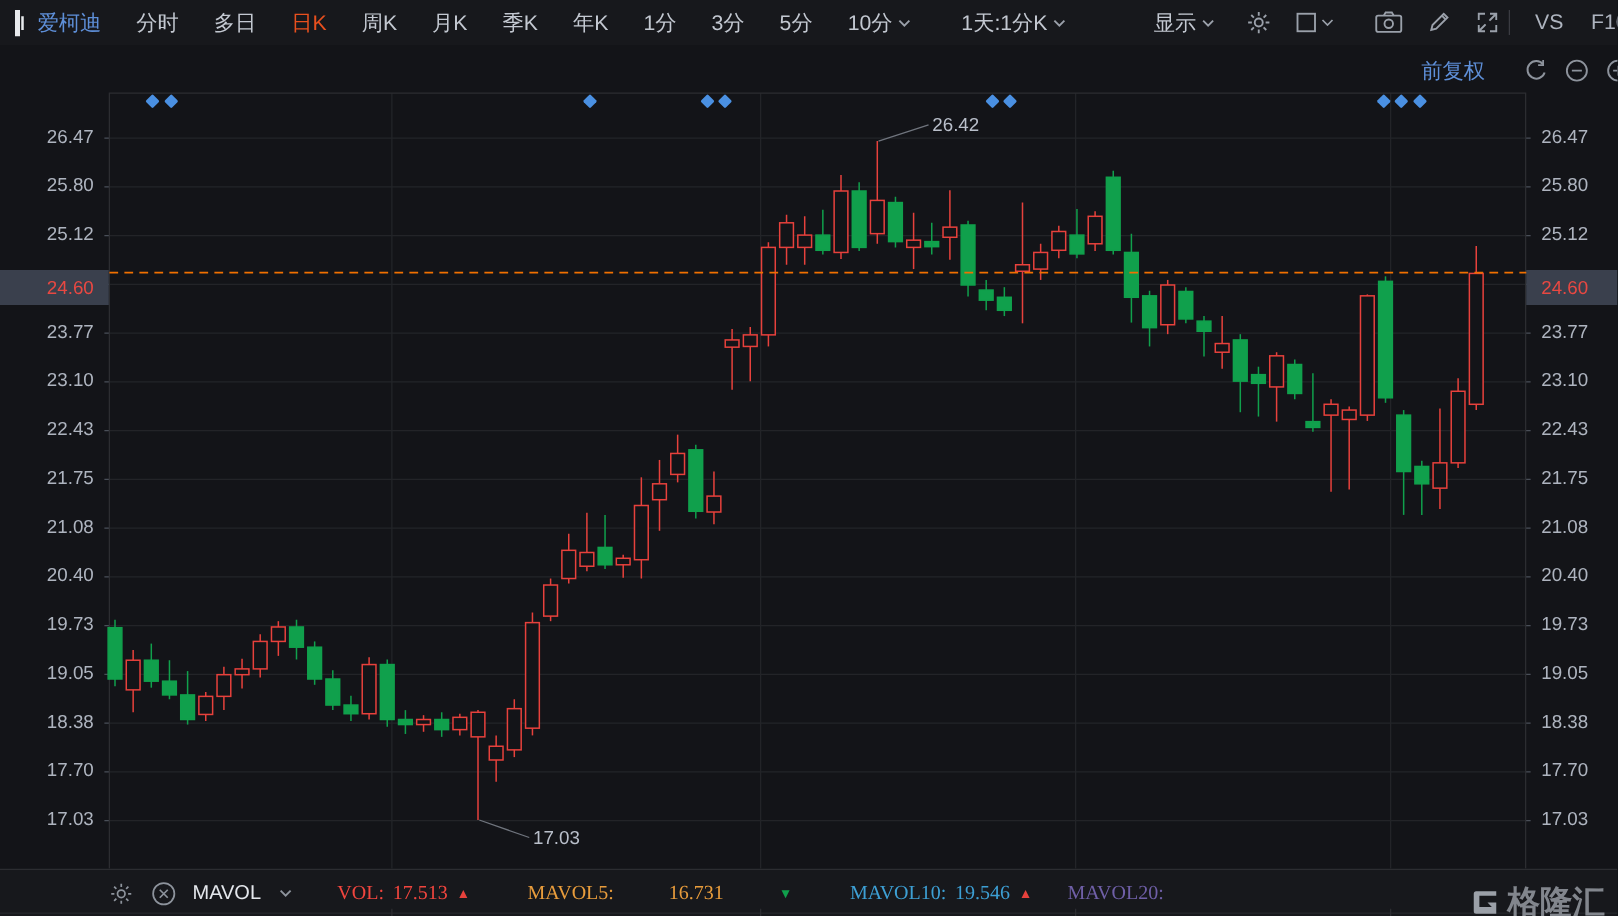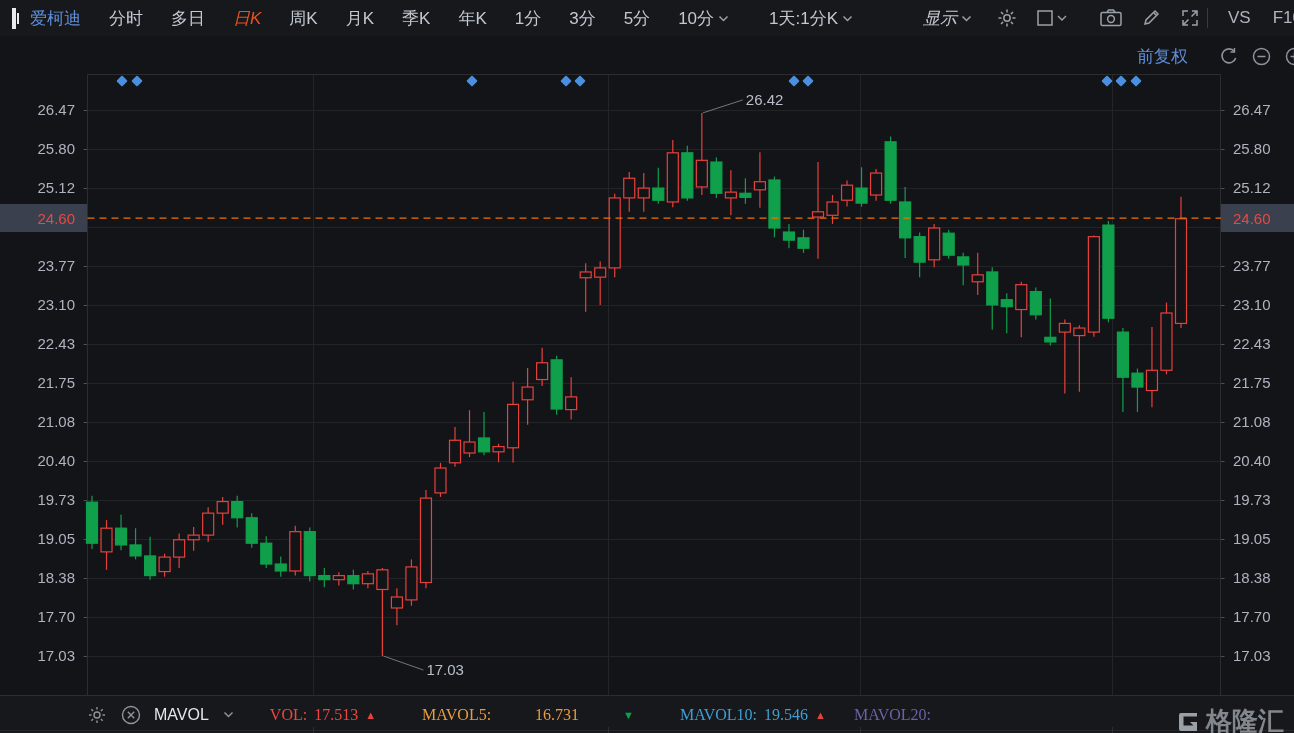--- a/index.html
+++ b/index.html
@@ -5,34 +5,34 @@
   * { margin:0; padding:0; box-sizing:border-box; }
   html,body { width:1294px; height:733px; overflow:hidden; background:#131418;
     font-family:"Liberation Sans","DejaVu Sans",sans-serif; }
   
   .topbar { position:relative; height:36px; background:#17181c; display:flex; align-items:center;
     padding:0 8px; color:#c3c8d1; font-size:17px; white-space:nowrap; }
   .logo-sq { width:21px; height:21px; border:2px solid #e8eaed; margin:0 4px; position:relative; }
   .logo-sq i { position:absolute; left:3px; top:3px; width:2px; height:11px; background:#e8eaed; }
   .t-item { padding:0 14px; cursor:pointer; display:flex; align-items:center; gap:4px; }
   .t-item.sym { color:#5e8fd8; padding-left:10px; }
-  .t-item.active { color:#e8501e;font-style:italic; }
+  .t-item.active { color:#e8501e; }
   .sep { width:1px; height:20px; background:#3a3b41; margin:0 6px; }
   .chev { display:inline-block; }
   .t-icons { display:flex; align-items:center; gap:18px; margin-left:10px; color:#9aa0aa; }
   .t-right { display:flex; align-items:center; margin-left:auto; color:#aeb4bf; font-size:17px; }
   svg.ic { display:block; }
   
   .chart-region { position:relative; width:1294px; height:659px; background:#131418; }
   .adjust-row { position:absolute; top:9px; right:0; display:flex; align-items:center; gap:12px; z-index:5; }
   .adjust-link { color:#5e8fd8; font-size:17px; margin-right:18px; cursor:pointer; }
   .zoom-ic { color:#8d939c; cursor:pointer; }
   .axis-label { position:absolute; width:75px; text-align:right; color:#aeb4bf; font-size:15px; }
   .axis-label.r { text-align:left; left:1233px; width:58px; }
-  .price-badge { position:absolute; top:168px; height:28px; background:#3a404d; color:#e84842;
+  .price-badge { position:absolute; top:180px; height:28px; background:#3a404d; color:#e84842;
     font-size:15px; display:flex; align-items:center; z-index:4; }
   .price-badge.left { left:0; width:87px; justify-content:flex-end; padding-right:12px; }
   .price-badge.right { left:1221px; width:73px; padding-left:12px; }
   .chart-svg { position:absolute; left:0; top:0; }
   
   .botbar { position:relative; height:38px; background:#17181c; border-top:1px solid #2c2d31;
     display:flex; align-items:center; font-size:16px; color:#c3c8d1; padding-left:86px; }
   .b-item { display:flex; align-items:center; gap:6px; margin-right:14px; }
   .b-icon { color:#8d939c; cursor:pointer; margin-right:12px; }
   .ind { margin-left:22px; display:flex; align-items:center; gap:7px;font-family:Liberation Serif, serif; }
@@ -66,21 +66,21 @@
         <path d="M1.5 1.5l4 4 4-4" fill="none" stroke="#9aa0aa" stroke-width="1.5"></path>
       </svg>
   </div>
   <div class="sep"></div>
   <div class="t-item">
     <span>1天:1分K</span>
     <svg class="ic chev" width="11" height="7">
         <path d="M1.5 1.5l4 4 4-4" fill="none" stroke="#9aa0aa" stroke-width="1.5"></path>
       </svg>
   </div>
-  <div class="t-item" style="margin-left:42px;font-style:italic;">
+  <div class="t-item" style="margin-left:42px;">
     <span>显示</span>
     <svg class="ic chev" width="11" height="7">
         <path d="M1.5 1.5l4 4 4-4" fill="none" stroke="#9aa0aa" stroke-width="1.5"></path>
       </svg>
   </div>
   <div class="t-icons">
     <svg class="ic" width="22" height="22" viewBox="0 0 22 22" fill="none" stroke="#9aa0aa" stroke-width="1.5">
       <circle cx="11" cy="11" r="3.2"></circle>
         <path d="M11 2.5v3M11 16.5v3M2.5 11h3M16.5 11h3M5 5l2.1 2.1M14.9 14.9L17 17M17 5l-2.1 2.1M7.1 14.9L5 17"></path>
     </svg>

